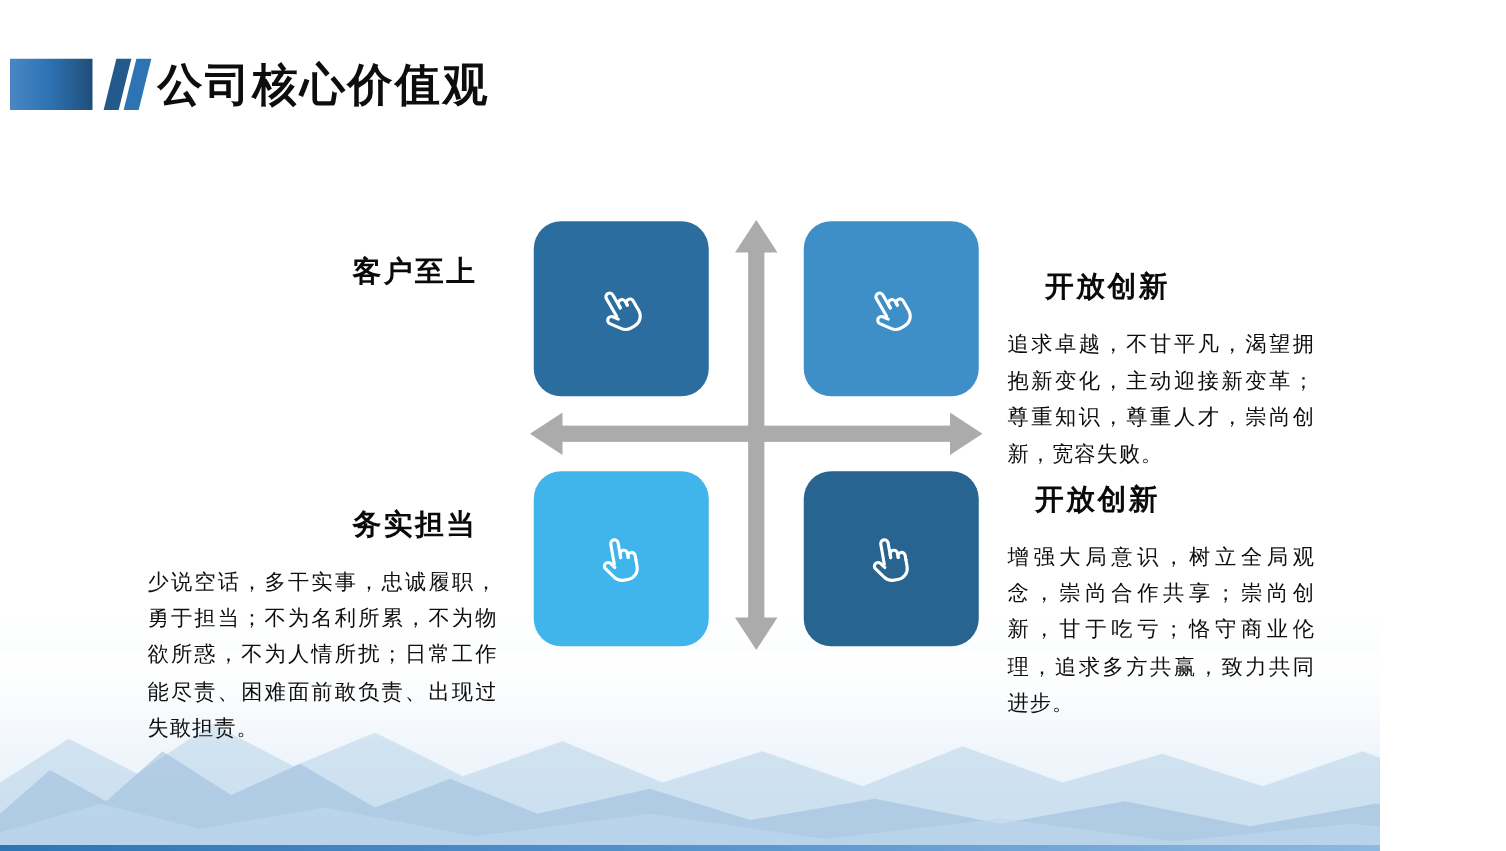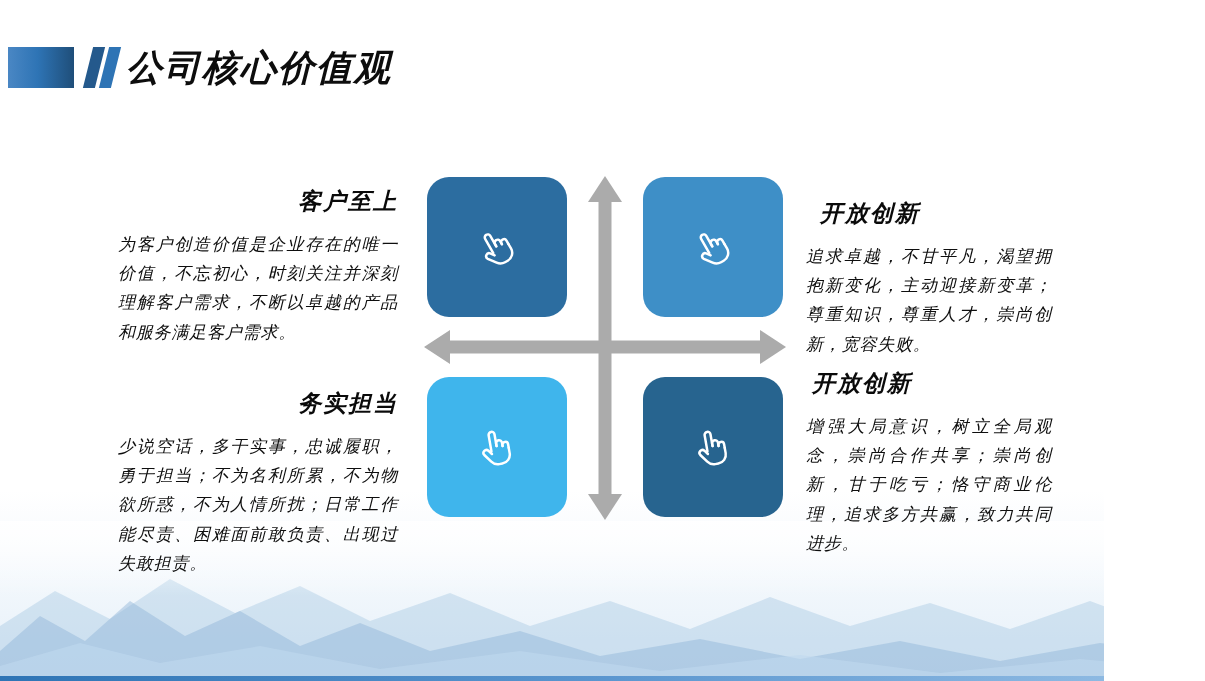--- a/index.html
+++ b/index.html
@@ -5,21 +5,20 @@
   * { box-sizing: border-box; }
   html, body { margin: 0; padding: 0; background: #ffffff; }
   .slide {
     position: relative;
     width: 1104px;
     height: 681px;
     overflow: hidden;
     background: linear-gradient(180deg, #ffffff 0%, #ffffff 72%, #eef5fb 90%, #e6f0f9 100%);
     font-family: "Liberation Sans", sans-serif;
     color: #0b0b0b;
-    font-style: italic;
   }
 
   
   .accent-bar {
     position: absolute; left: 8px; top: 47px; width: 66px; height: 41px;
     background: linear-gradient(90deg, #4a87c4 0%, #2e74b5 45%, #1f4e79 100%);
   }
   .accent-stripe {
     position: absolute; top: 47px; width: 12px; height: 41px;
     transform: skewX(-14deg);
@@ -42,21 +41,21 @@
   .tile-tl { left: 427px; top: 177px; }
   .tile-tr { left: 643px; top: 177px; }
   .tile-bl { left: 427px; top: 377px; }
   .tile-br { left: 643px; top: 377px; }
   .hand { width: 46px; height: 46px; }
   .tilt-a { transform: rotate(-30deg); }
   .tilt-b { transform: rotate(-10deg); }
 
   
   .vblock { position: absolute; z-index: 3; }
-  .vheading { margin: 0; font-size: 23px; font-weight: 800; letter-spacing: 2px; color: #0a0a0a; }
+  .vheading { margin: 16px; font-size: 23px; font-weight: 800; letter-spacing: 2px; color: #0a0a0a; }
   .vbody {
     margin: 13px 0 0; font-size: 17px; line-height: 1.72; letter-spacing: 0.8px;
     text-align: justify; color: #0e0e0e;
   }
   .vb-tl { left: 118px; top: 186px; width: 280px; }
   .vb-tl .vheading { text-align: right; }
   .vb-tr { left: 806px; top: 198px; width: 246px; }
   .vb-tr .vheading { padding-left: 14px; }
   .vb-bl { left: 118px; top: 388px; width: 280px; }
   .vb-bl .vheading { text-align: right; }
@@ -124,21 +123,20 @@
       </svg>
   </div>
   <div class="tile tile-br" style="background-color: rgb(39, 100, 143);">
     <svg class="hand tilt-b">
         <use href="#hand-pointer"></use>
       </svg>
   </div>
 
   <section class="vblock vb-tl">
     <h2 class="vheading">客户至上</h2>
-    <p class="vbody">为客户创造价值是企业存在的唯一价值，不忘初心，时刻关注并深刻理解客户需求，不断以卓越的产品和服务满足客户需求。</p>
   </section>
 
   <section class="vblock vb-tr">
     <h2 class="vheading">开放创新</h2>
     <p class="vbody">追求卓越，不甘平凡，渴望拥抱新变化，主动迎接新变革；尊重知识，尊重人才，崇尚创新，宽容失败。</p>
   </section>
 
   <section class="vblock vb-bl">
     <h2 class="vheading">务实担当</h2>
     <p class="vbody">少说空话，多干实事，忠诚履职，勇于担当；不为名利所累，不为物欲所惑，不为人情所扰；日常工作能尽责、困难面前敢负责、出现过失敢担责。</p>

